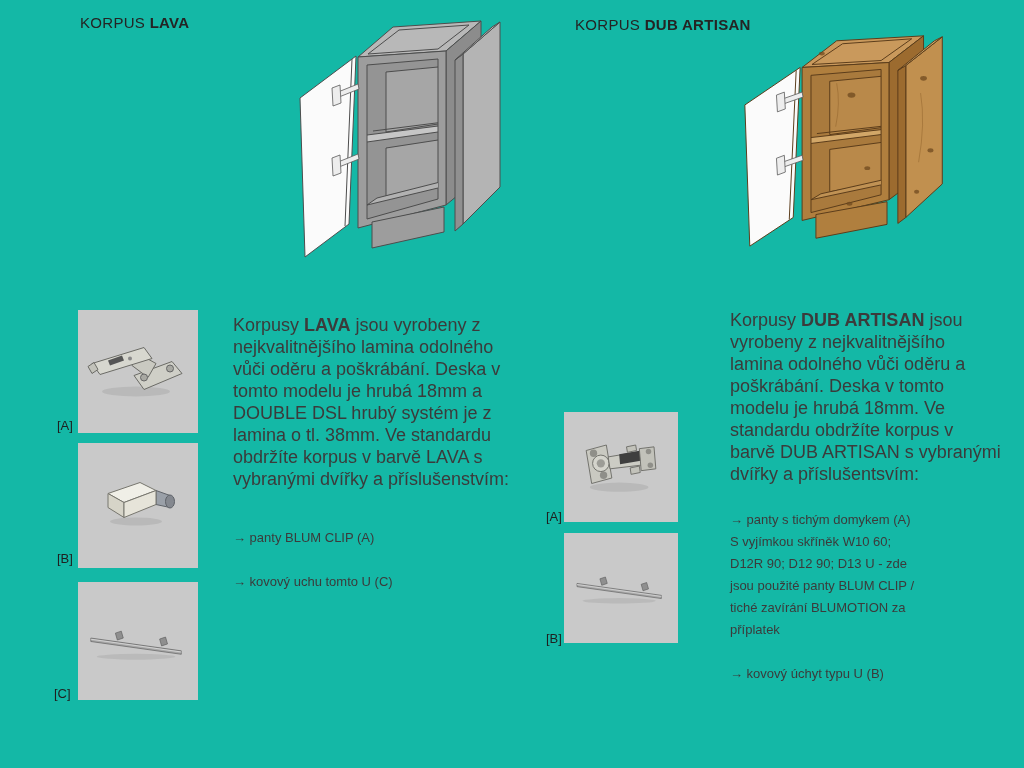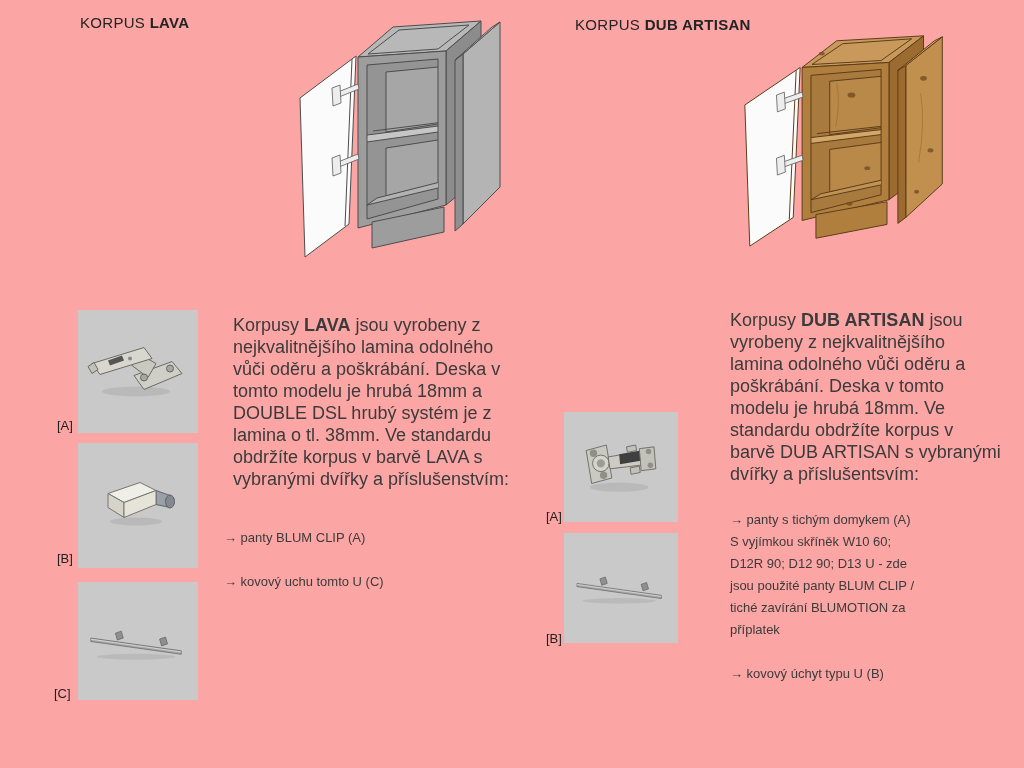--- a/index.html
+++ b/index.html
@@ -1,16 +1,16 @@
 <!DOCTYPE html>
 <html><head>
 <meta charset="utf-8">
 <style>
   html,body{margin:0;padding:0;background:#ffffff;}
-  .page{position:relative;width:1024px;height:768px;background:#fca5a5;overflow:hidden;
+  .page{position:relative;width:1024px;height:768px;background:#14b8a6;overflow:hidden;
         font-family:"Liberation Sans",sans-serif;color:#3b3b3b;}
   .title{position:absolute;font-size:15px;color:#242424;letter-spacing:.3px;white-space:nowrap;}
   .title .bold{font-weight:700;}
   .para{position:absolute;font-size:18px;line-height:22px;white-space:pre-line;color:#3b3b3b;}
   .para .bold{font-weight:700;}
   .bullets{position:absolute;font-size:13px;line-height:22px;white-space:pre-line;color:#3b3b3b;}
   .bullet-item{white-space:pre-line;}
   .hwbox{position:absolute;background:#c9c9c9;}
   .hwbox svg{display:block;width:100%;height:100%;}
   .hwlabel{position:absolute;font-size:13px;color:#1f1f1f;white-space:nowrap;}
@@ -123,21 +123,21 @@
   <div class="para" style="left:233px;top:292px;width:300px;">
     <span>Korpusy </span><span class="bold">LAVA</span><span> jsou vyrobeny z
 nejkvalitnějšího lamina odolného
 vůči oděru a poškrábání. Deska v
 tomto modelu je hrubá 18mm a
 DOUBLE DSL hrubý systém je z
 lamina o tl. 38mm. Ve standardu
 obdržíte korpus v barvě LAVA s
 vybranými dvířky a příslušenstvím:</span>
   </div>
-  <div class="bullets" style="left:224px;top:505px;width:300px;">
+  <div class="bullets" style="left:233px;top:505px;width:300px;">
     <div class="bullet-item">→ panty BLUM CLIP (A)</div>
     <div class="bullet-item">→ kovový uchu tomto U (C)</div>
   </div>
 
   <div class="title" style="left:575px;top:16px;text-align:center;">
     <span>KORPUS </span><span class="bold">DUB ARTISAN</span>
   </div>
 
   <svg class="cab wood" style="left:733px;top:24px;" width="232" height="232" viewBox="0 0 235 235">
     <defs>

